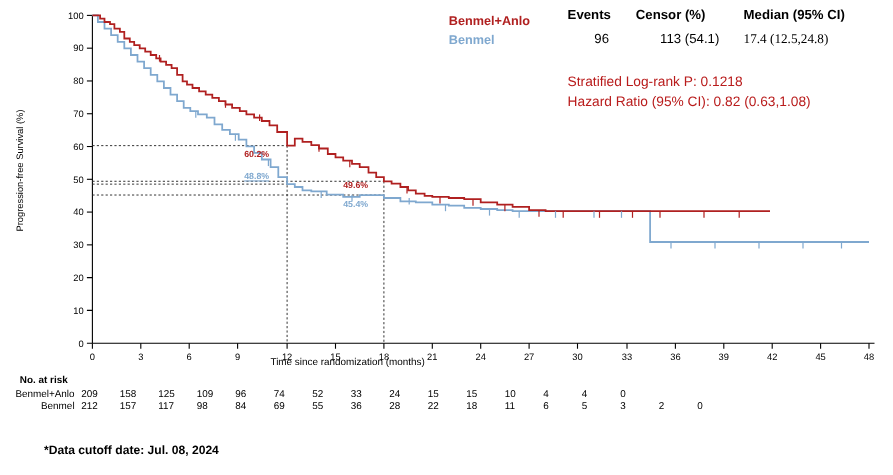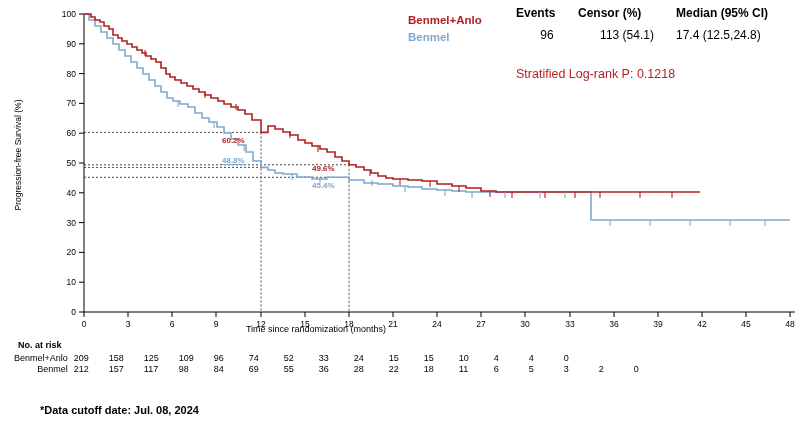--- a/index.html
+++ b/index.html
@@ -59,21 +59,21 @@
     position: absolute;
     left: 516px;
     font-size: 12px;
     color: #000;
     white-space: nowrap;
   }
   .stats-row.r1 { top: 28px; }
   .stats-row.r2 { top: 45px; }
   .stats-row span.c1 { display: inline-block; width: 62px; text-align: center; }
   .stats-row span.c2 { display: inline-block; width: 98px; text-align: center; }
-  .stats-row span.c3 { display: inline-block; }
+  .stats-row span.c3 { display: inline-block; font-family: Liberation Serif, serif; }
 
   .stats-extra {
     position: absolute;
     left: 516px;
     font-size: 12.5px;
     color: #b91c1c;
     white-space: nowrap;
   }
   .stats-extra.e1 { top: 67px; }
   .stats-extra.e2 { top: 85px; }
@@ -298,20 +298,21 @@
     <div class="l2">Benmel</div>
   </div>
 
   <div class="stats-head">
     <span class="c1">Events</span><span class="c2">Censor (%)</span><span class="c3">Median (95% CI)</span>
   </div>
   <div class="stats-row r1">
     <span class="c1">96</span><span class="c2">113 (54.1)</span><span class="c3">17.4 (12.5,24.8)</span>
   </div>
   <div class="stats-extra e1">Stratified Log-rank P: 0.1218</div>
+  <div class="stats-extra e2">Hazard Ratio (95% CI): 0.82 (0.63,1.08)</div>
 
   <div class="risk">
     <div class="title">No. at risk</div>
     <table>
       <tbody>
           <tr>
         <td class="lbl">Benmel+Anlo</td>
         <td class="num">209</td>
         <td class="num">158</td>
         <td class="num">125</td>

